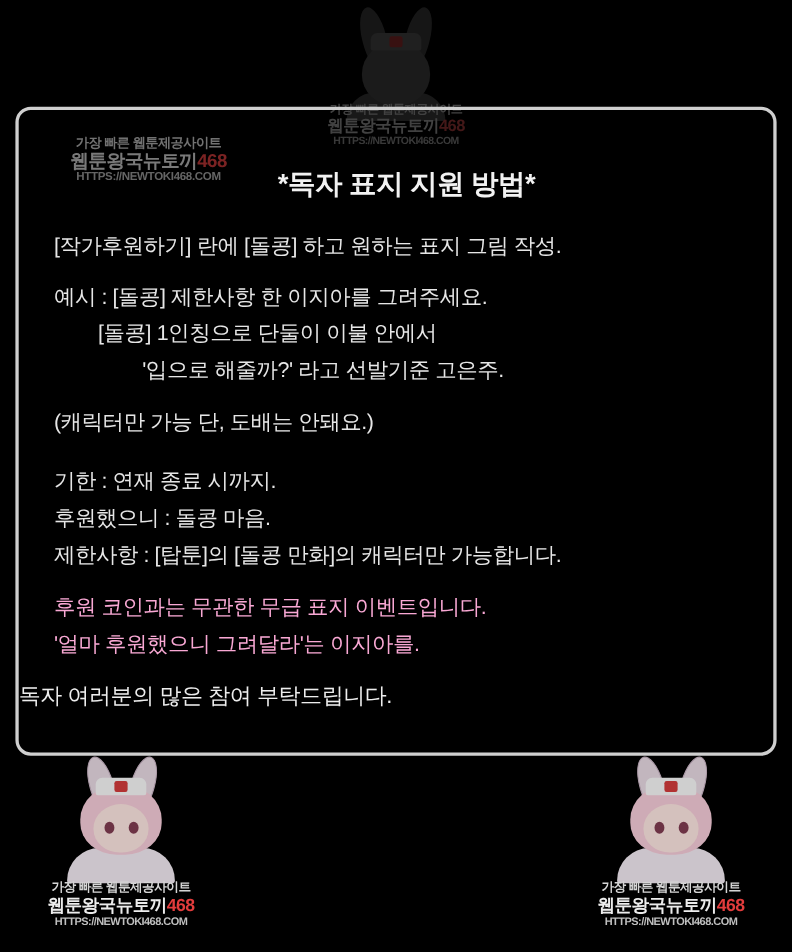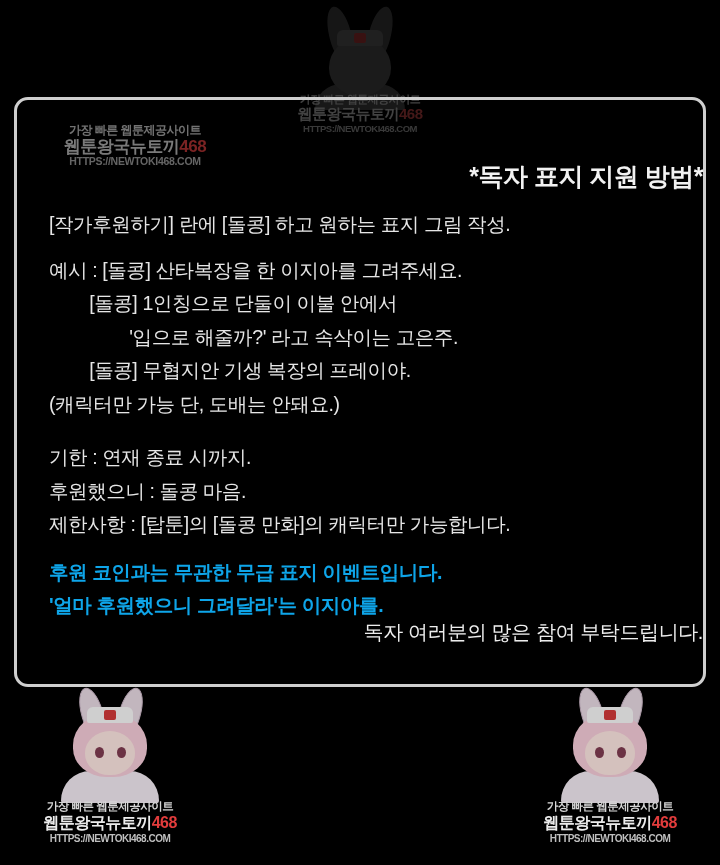--- a/index.html
+++ b/index.html
@@ -77,49 +77,49 @@
     line-height: 1.12;
   }
   .wm-inner .t1 { font-size: 12px; font-weight: bold; color: #cfcfcf; letter-spacing: -0.5px; }
   .wm-inner .t2 { font-size: 17px; font-weight: bold; color: #dedede; letter-spacing: -0.5px; }
   .wm-inner .t2 .num { color: #e04040; }
   .wm-inner .t3 { font-size: 10.5px; font-weight: bold; color: #b8b8b8; letter-spacing: -0.3px; }
 
   .title {
     position: absolute;
     left: 0; right: 0;
-    top: 60px;
-    text-align: right;
+    top: 50px;
+    text-align: center;
     font-size: 25px;
     font-weight: bold;
     color: #f2f2f2;
     letter-spacing: -0.5px;
     padding-left: 19px;
   }
 
   .body-text {
     position: absolute;
     left: 32px;
     right: 24px;
     top: 115px;
     font-size: 19.5px;
     line-height: 1.0;
     color: #e6e6e6;
   }
   .line { white-space: pre; letter-spacing: -0.4px; }
   .gap-s { height: 14px; }
   .gap-m { height: 26px; }
   .gap-l { height: 34px; }
-  .red { color: #0ea5e9; font-weight: bold; }
+  .red { color: #f9a8d4; font-weight: normal; }
 
   .footer-line {
     position: absolute;
     left: 0; right: 0;
     bottom: 38px;
-    text-align: right;
+    text-align: left;
     font-size: 20px;
     color: #ededed;
     letter-spacing: -0.4px;
   }
 
   
   .wm-bottom {
     position: absolute;
     bottom: 8px;
     width: 180px;
@@ -178,27 +178,26 @@
     <div class="t1">가장 빠른 웹툰제공사이트</div>
     <div class="t2"><span>웹툰왕국뉴토끼</span><span class="num">468</span></div>
     <div class="t3">HTTPS://NEWTOKI468.COM</div>
   </div>
 
   <div class="title">*독자 표지 지원 방법*</div>
 
   <div class="body-text">
     <div class="line">[작가후원하기] 란에 [돌콩] 하고 원하는 표지 그림 작성.</div>
     <div class="gap-m"></div>
-    <div class="line">예시 : [돌콩] 산타복장을 한 이지아를 그려주세요.</div>
+    <div class="line">예시 : [돌콩] 제한사항 한 이지아를 그려주세요.</div>
     <div class="gap-s"></div>
     <div class="line">        [돌콩] 1인칭으로 단둘이 이불 안에서</div>
     <div class="gap-s"></div>
-    <div class="line">                '입으로 해줄까?' 라고 속삭이는 고은주.</div>
-    <div class="gap-s"></div>
-    <div class="line">        [돌콩] 무협지안 기생 복장의 프레이야.</div>
+    <div class="line">                '입으로 해줄까?' 라고 선발기준 고은주.</div>
+    <div class="gap-s"></div>
     <div class="gap-s"></div>
     <div class="line">(캐릭터만 가능 단, 도배는 안돼요.)</div>
     <div class="gap-l"></div>
     <div class="line">기한 : 연재 종료 시까지.</div>
     <div class="gap-s"></div>
     <div class="line">후원했으니 : 돌콩 마음.</div>
     <div class="gap-s"></div>
     <div class="line">제한사항 : [탑툰]의 [돌콩 만화]의 캐릭터만 가능합니다.</div>
     <div class="gap-s"></div>
     <div class="gap-s"></div>

